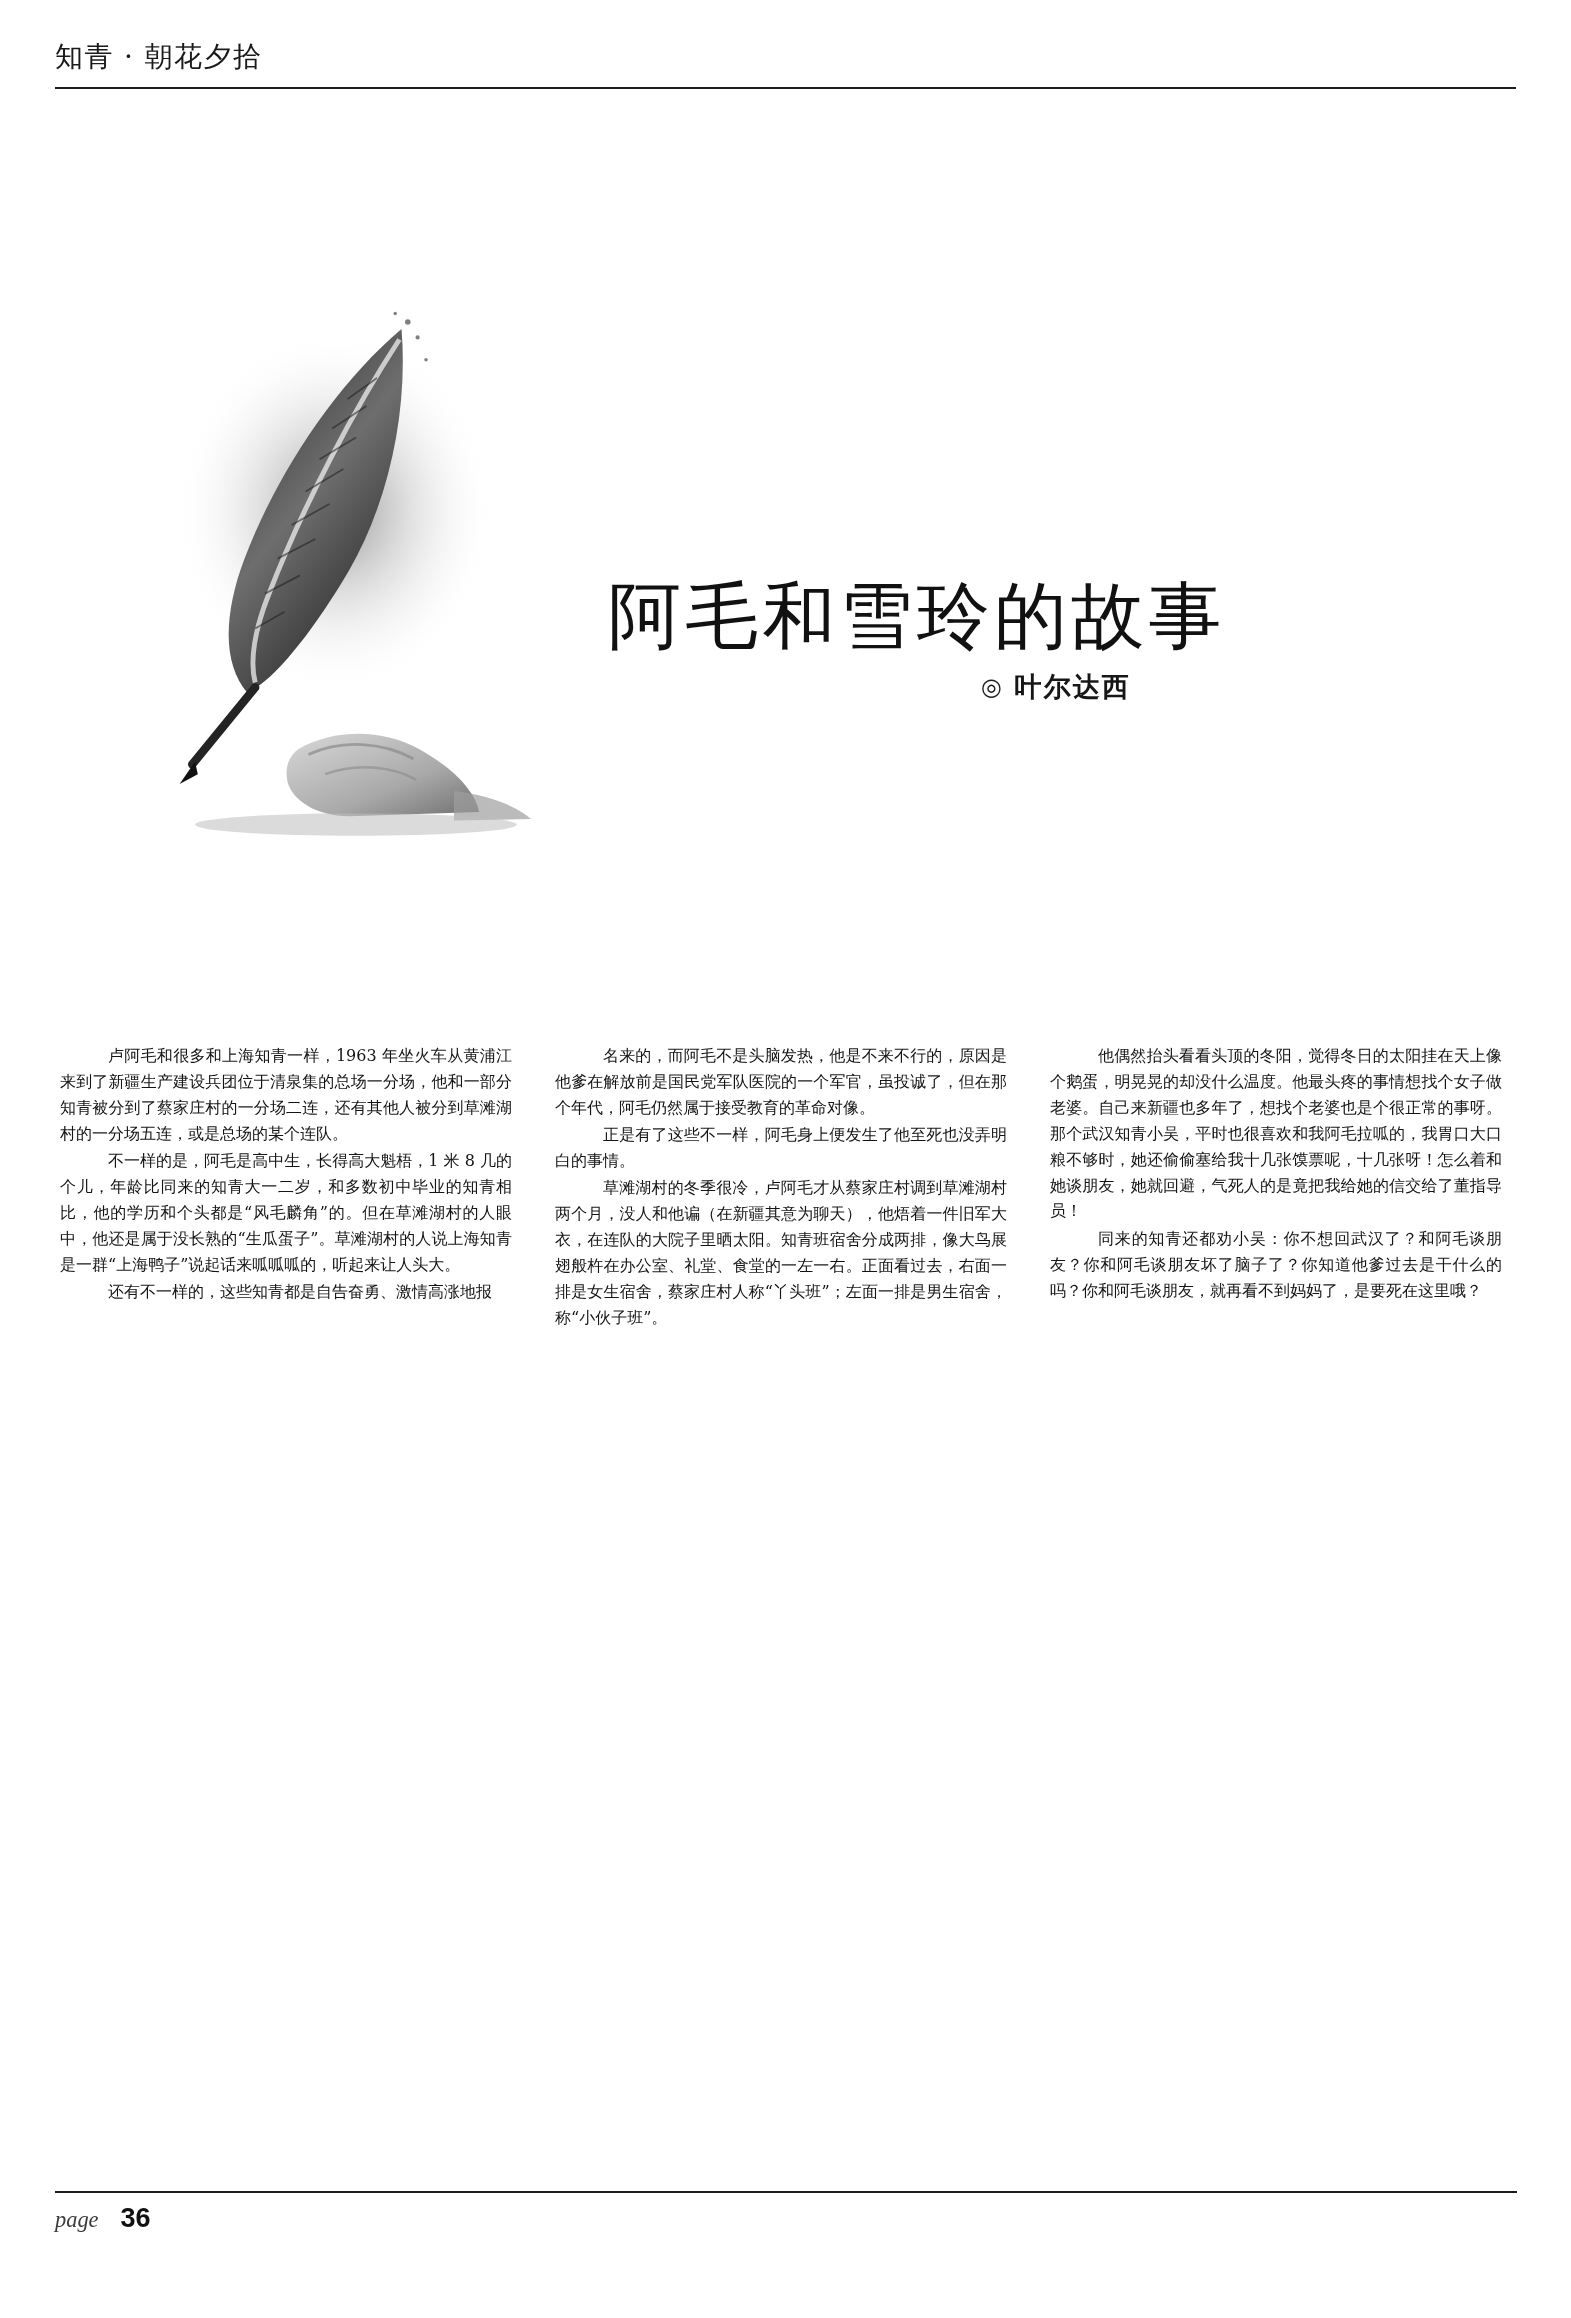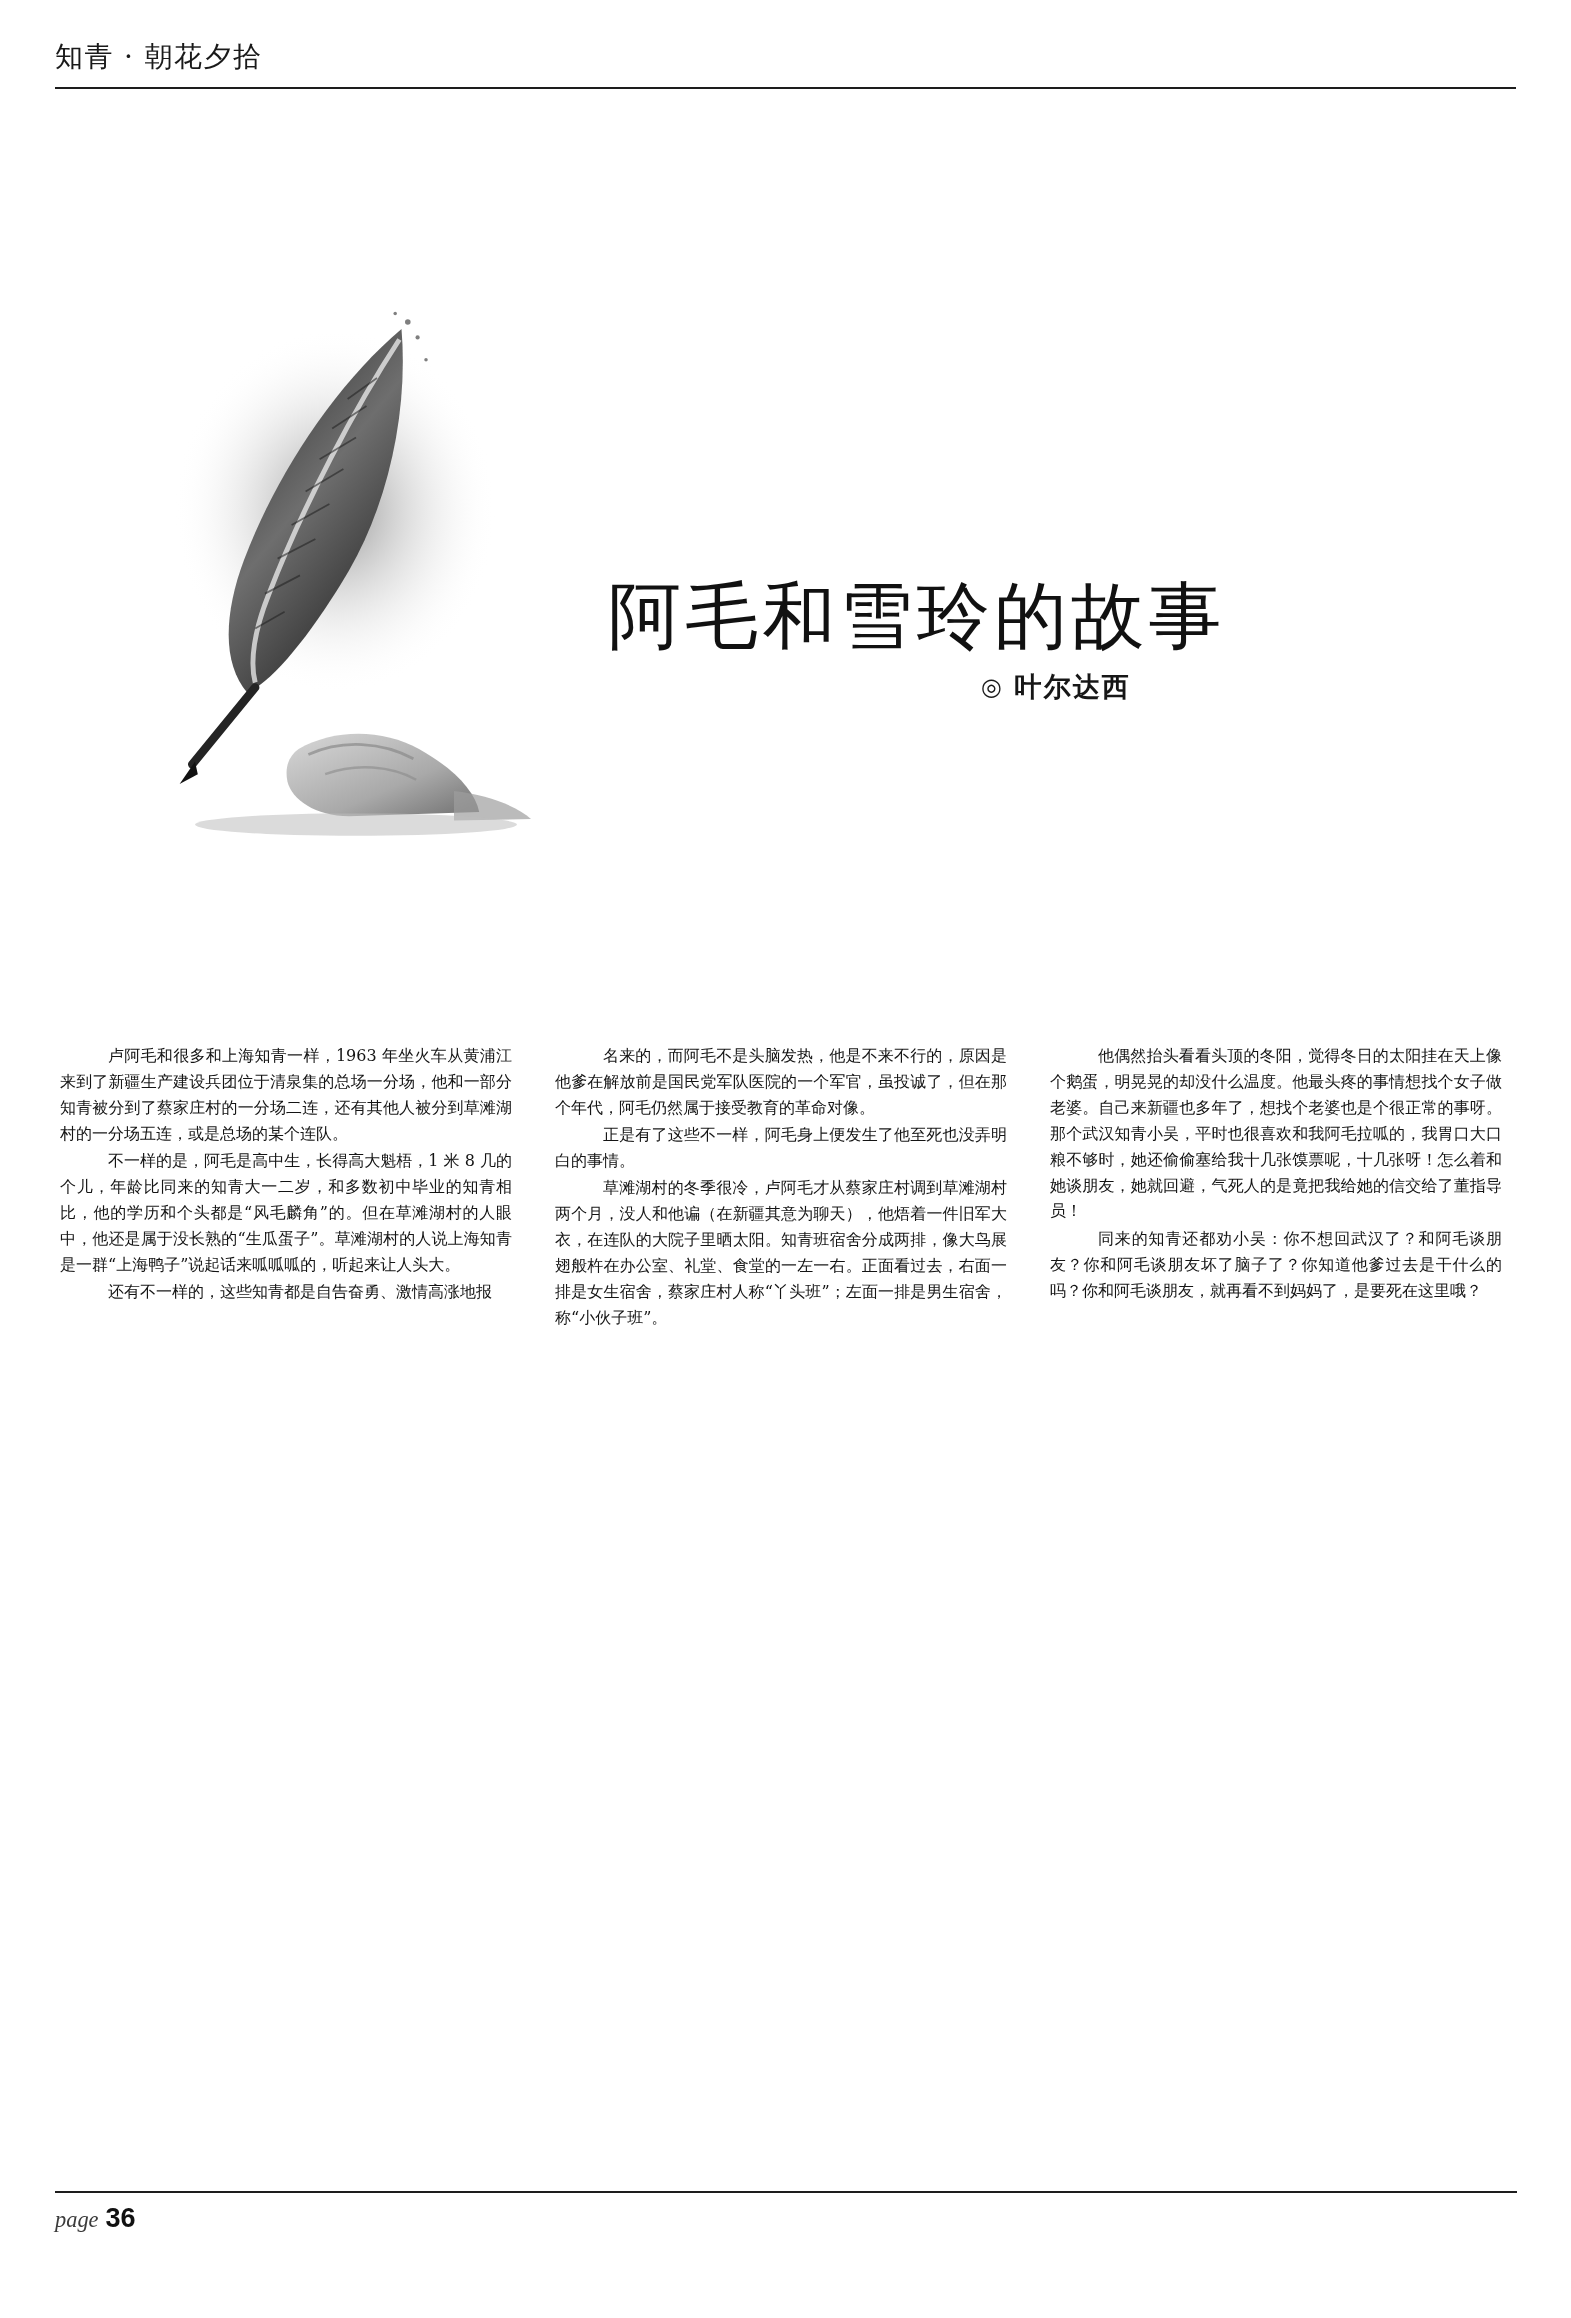--- a/index.html
+++ b/index.html
@@ -127,21 +127,21 @@
     width: 1462px;
   }
   .footer-rule {
     height: 2.1px;
     background: #1d1d1d;
     margin-bottom: 9.8px;
   }
   .footer-line {
     display: flex;
     align-items: baseline;
-    gap: 7px;
+    gap: 22px;
   }
   .footer-label {
     font-family: "Liberation Serif", serif;
     font-style: italic;
     font-size: 22.4px;
     color: #3b3b3b;
   }
   .footer-pageno {
     font-family: "Liberation Sans", sans-serif;
     font-size: 27px;

